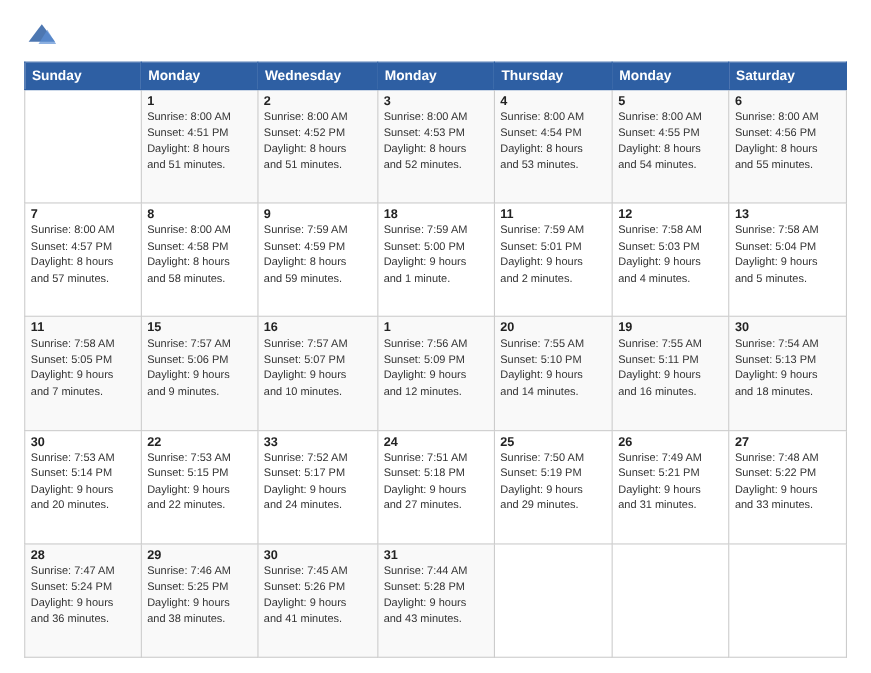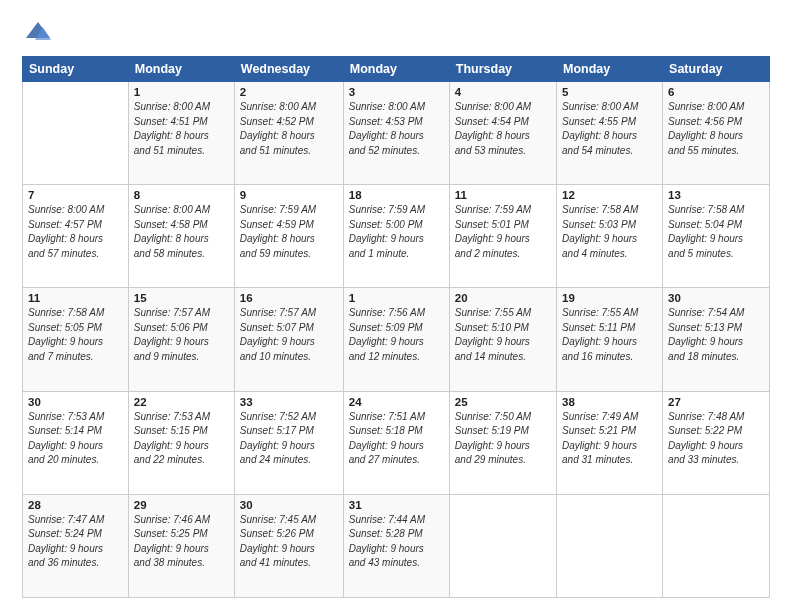--- a/index.html
+++ b/index.html
@@ -89,21 +89,20 @@
     .day-num {
       font-weight: bold;
       font-size: 11.5px;
       display: block;
       margin-bottom: 2px;
     }
     .day-info {
       font-size: 10px;
       color: #333;
       line-height: 1.45;
-      font-style: italic;
     }
     .empty-cell {
       background: #fff !important;
     }
   </style>
 </head>
 <body>
 
 <div class="page">
   <div class="header">
@@ -242,21 +241,21 @@
           </td>
           <td>
             <span class="day-num">24</span>
             <div class="day-info">Sunrise: 7:51 AM<br>Sunset: 5:18 PM<br>Daylight: 9 hours<br>and 27 minutes.</div>
           </td>
           <td>
             <span class="day-num">25</span>
             <div class="day-info">Sunrise: 7:50 AM<br>Sunset: 5:19 PM<br>Daylight: 9 hours<br>and 29 minutes.</div>
           </td>
           <td>
-            <span class="day-num">38</span>
+            <span class="day-num">26</span>
             <div class="day-info">Sunrise: 7:49 AM<br>Sunset: 5:21 PM<br>Daylight: 9 hours<br>and 31 minutes.</div>
           </td>
           <td>
             <span class="day-num">27</span>
             <div class="day-info">Sunrise: 7:48 AM<br>Sunset: 5:22 PM<br>Daylight: 9 hours<br>and 33 minutes.</div>
           </td>
         </tr>
         <tr>
           <td>
             <span class="day-num">28</span>

